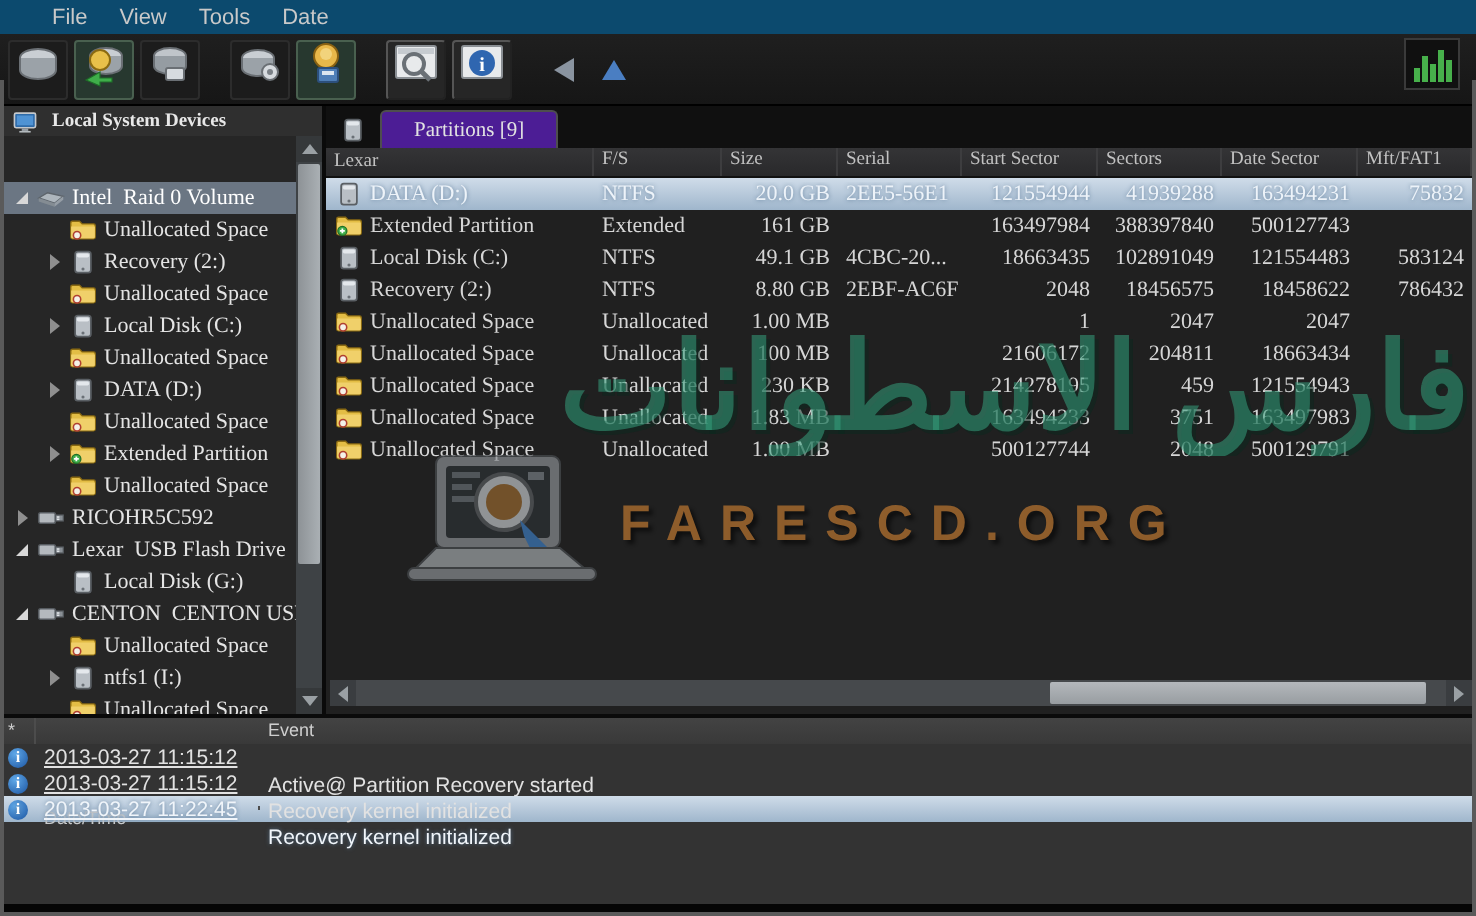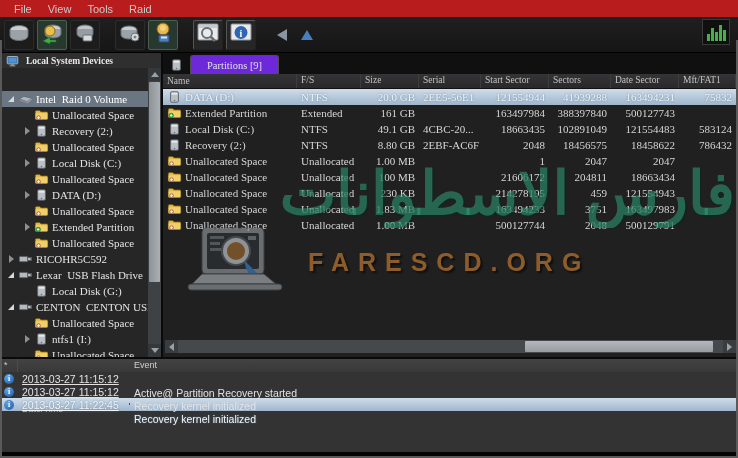--- a/index.html
+++ b/index.html
@@ -5,21 +5,21 @@
   * { margin:0; padding:0; box-sizing:border-box; }
   html,body { background:#000; }
   body { font-family:"Liberation Sans", sans-serif; }
   .window { position:relative; width:738px; height:458px; background:#141414; overflow:hidden; }
   .frame-line { position:absolute; background:#5a5a5a; pointer-events:none; z-index:50; }
   .fl-left { left:0; top:40px; width:2px; height:418px; }
   .fl-right { right:0; top:40px; width:2px; height:418px; }
   .fl-bottom { left:0; bottom:0; width:738px; height:2px; }
 
   
-  .menubar { height:17px; background:#b91c1c; display:flex; align-items:center; padding-left:6px; }
+  .menubar { height:17px; background:#0c4a6e; display:flex; align-items:center; padding-left:18px; }
   .menu-item { color:#c9c9c9; font-size:11px; padding:1px 8px; cursor:default; }
 
   
   .toolbar { height:36px; background:linear-gradient(#1f1f1f,#161616); display:flex; align-items:center; padding-left:4px; border-bottom:1px solid #000; }
   .tbtn { width:30px; height:30px; margin-right:3px; display:flex; align-items:center; justify-content:center; background:#1c1c1c; border:1px solid #2c2c2c; border-radius:2px; }
   .tbtn.toggled { background:#27382f; border-color:#49604f; }
   .tbtn.raised { background:#262626; border-color:#555 #222 #222 #555; }
   .tbtn.small { width:22px; height:22px; background:transparent; border:none; }
   .tb-gap { width:12px; }
   .arrow-left { width:0; height:0; border-top:6px solid transparent; border-bottom:6px solid transparent; border-right:10px solid #8a94a0; }
@@ -45,21 +45,21 @@
   
   .vscroll { position:absolute; right:0; top:15px; bottom:0; width:13px; background:#3e4245; }
   .vbtn { height:13px; background:#35383a; display:flex; align-items:center; justify-content:center; }
   .tri-up { width:0;height:0;border-left:4px solid transparent;border-right:4px solid transparent;border-bottom:5px solid #9aa0a4; }
   .tri-down { width:0;height:0;border-left:4px solid transparent;border-right:4px solid transparent;border-top:5px solid #9aa0a4; }
   .vthumb { position:absolute; left:1px; right:1px; top:14px; height:200px; background:linear-gradient(90deg,#8d9296,#aab0b4); border-radius:1px; }
 
   
   .main { position:relative; flex:1; background:#202020; display:flex; flex-direction:column; }
   .tabbar { height:21px; background:#101010; display:flex; align-items:flex-end; padding-left:6px; gap:6px; }
-  .tab { height:19px; background:#6d28d9; border:1px solid #4e4e4e; border-bottom:none; border-radius:3px 3px 0 0; color:#e2e2e2; font-size:10.5px; display:flex; align-items:center; padding:0 16px; }
+  .tab { height:19px; background:#4c1d95; border:1px solid #4e4e4e; border-bottom:none; border-radius:3px 3px 0 0; color:#e2e2e2; font-size:10.5px; display:flex; align-items:center; padding:0 16px; }
   .tab-ico { width:15px; height:14px; margin-bottom:2px; }
   .thead { height:15px; background:linear-gradient(#343436,#29292b); display:flex; border-bottom:1px solid #111; }
   .th { color:#c2c2c2; font-size:9.5px; padding:1px 4px; border-right:1px solid #3d3d3f; overflow:hidden; white-space:nowrap; }
   .trow { height:16px; display:flex; align-items:center; color:#d6d6d6; font-size:11px; }
   .trow.sel { background:linear-gradient(#cfdce9,#9fb6cc); color:#edf3f9; text-shadow:0 0 2px rgba(90,120,150,.9); }
   .td { padding:0 4px; overflow:hidden; white-space:nowrap; }
   .num { text-align:right; }
   .c-name{width:134px;display:flex;align-items:center;gap:3px;} .c-fs{width:64px;} .c-size{width:58px;}
   .c-serial{width:62px;} .c-start{width:68px;} .c-sect{width:62px;} .c-last{width:68px;} .c-mft{width:57px;}
   .ricon { width:15px; height:14px; flex:none; }
@@ -79,21 +79,21 @@
   .l-ico { width:18px; display:flex; justify-content:center; }
   .info-dot { width:10px; height:10px; border-radius:50%; background:radial-gradient(circle at 35% 30%, #5fa8e8, #1c54a0); color:#fff; font-size:8px; font-weight:bold; line-height:10px; text-align:center; font-family:"Liberation Serif",serif; }
   .l-date { width:112px; padding:0 4px; text-decoration:underline; }
   .l-event { flex:1; padding:0 4px;margin-top:28px; }
   .log-rest { height:40px; }
   .bottom-strip { height:8px; background:#050505; }
 
   
   .wm { position:absolute; pointer-events:none; z-index:40; }
   .wm-arabic { left:205px; top:158px; width:530px; font-size:60px; font-weight:bold; direction:rtl; white-space:nowrap; overflow:hidden; color:rgba(52,158,124,.55); text-shadow:2px 2px 0 rgba(10,40,30,.5); }
-  .wm-brand { left:184px; top:226px; display:flex; align-items:center; gap:14px; opacity:.85; }
+  .wm-brand { left:200px; top:226px; display:flex; align-items:center; opacity:.85; }
   .wm-site { font-size:25px; font-weight:bold; letter-spacing:9px; color:rgba(176,112,48,.9); text-shadow:2px 2px 2px rgba(0,0,0,.65); }
 </style>
 </head>
 <body>
 
 <svg width="0" height="0" style="position:absolute">
   <defs>
     <symbol id="i-drive" viewBox="0 0 16 16">
       <rect x="3.5" y="2" width="9" height="12" rx="1.5" fill="#b9bfc5" stroke="#5a5f64" stroke-width="1"></rect>
       <rect x="4.5" y="3.2" width="7" height="2.2" rx="1" fill="#e4e8ec"></rect>
@@ -129,21 +129,21 @@
     </symbol>
   </defs>
 </svg>
 
 <div class="window">
 
   <div class="menubar">
     <span class="menu-item">File</span>
     <span class="menu-item">View</span>
     <span class="menu-item">Tools</span>
-    <span class="menu-item">Raid</span>
+    <span class="menu-item">Date</span>
   </div>
 
   <div class="toolbar">
     <div class="tbtn">
       <span><svg width="24" height="24" viewBox="0 0 24 24">
             <ellipse cx="12" cy="9" rx="9" ry="4.5" fill="#c9ced3" stroke="#6a6f74"></ellipse>
             <path d="M3 9 v6 a9 4.5 0 0 0 18 0 v-6" fill="#9ba2a8" stroke="#6a6f74"></path>
           </svg></span>
     </div>
     <div class="tbtn toggled">
@@ -289,21 +289,21 @@
     <div class="main">
       <div class="tabbar">
         <svg class="tab-ico">
             <use href="#i-drive"></use>
           </svg>
         <div class="tab">
             <span>Partitions [9]</span>
           </div>
       </div>
       <div class="thead">
-        <div class="th c-name">Name</div>
+        <div class="th c-name">Lexar</div>
         <div class="th c-fs">F/S</div>
         <div class="th c-size">Size</div>
         <div class="th c-serial">Serial</div>
         <div class="th c-start">Start Sector</div>
         <div class="th c-sect">Sectors</div>
         <div class="th c-last">Date Sector</div>
         <div class="th c-mft">Mft/FAT1</div>
       </div>
 
       <div class="trow sel">

